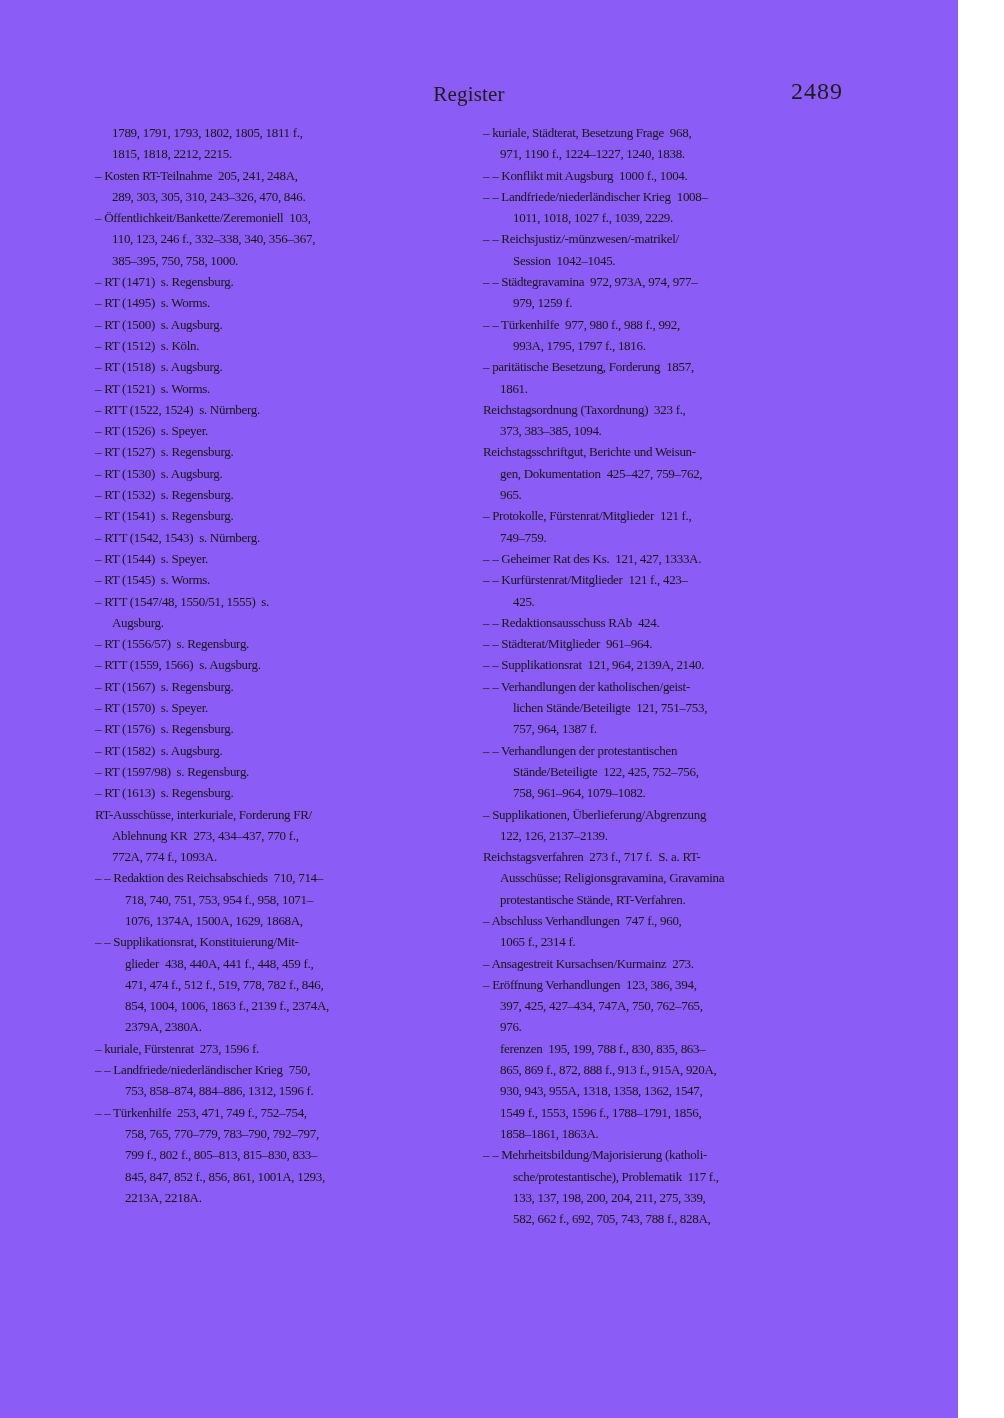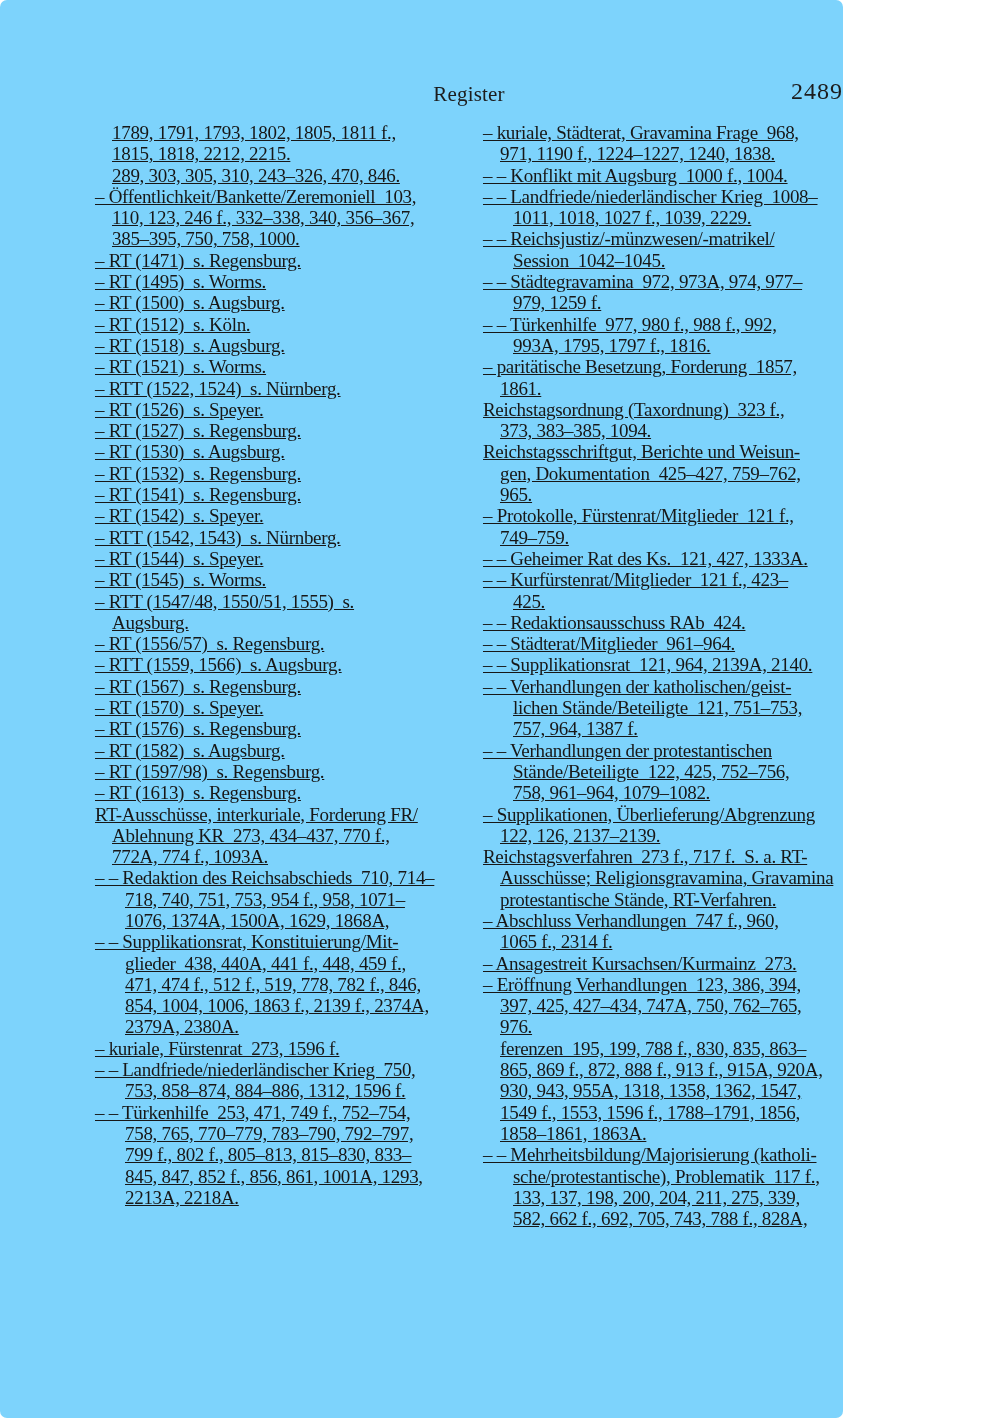--- a/index.html
+++ b/index.html
@@ -2,27 +2,26 @@
 <html><head>
 <meta charset="utf-8">
 <style>
   html, body {
     margin: 0;
     padding: 0;
     background: #ffffff;
   }
   .page {
     position: relative;
-    width: 843px;
+    width: 958px;
     height: 1418px;
-    background: #7dd3fc;
+    background: #8b5cf6;
     overflow: hidden;
     font-family: "Liberation Serif", "DejaVu Serif", serif;
     color: #1a1a1a;
-    border-radius: 7px;
   }
   .running-head {
     position: absolute;
     left: 95px;
     top: 80px;
     width: 748px;
     height: 28px;
   }
   .running-head .title {
     position: absolute;
@@ -38,25 +37,24 @@
     position: absolute;
     right: 0;
     top: -2px;
     font-size: 24px;
     letter-spacing: 1px;
     color: #1c1c1c;
   }
   .column {
     position: absolute;
     top: 122px;
-    font-size: 19px;
+    font-size: 13px;
     line-height: 21.3px;
     letter-spacing: -0.3px;
     color: #171717;
-    text-decoration: underline;
   }
   .col-left  { left: 95px;  width: 392px; }
   .col-right { left: 483px; width: 410px; }
   .line { white-space: pre; }
   .ind-0 { padding-left: 0; }
   .ind-1 { padding-left: 17px; }
   .ind-2 { padding-left: 30px; }
 </style>
 </head>
 <body>
@@ -64,37 +62,37 @@
 <div class="page">
 
   <div class="running-head">
     <div class="title">Register</div>
     <div class="pagenum">2489</div>
   </div>
 
   <div class="column col-left">
       <div class="line ind-1">1789, 1791, 1793, 1802, 1805, 1811 f.,</div>
       <div class="line ind-1">1815, 1818, 2212, 2215.</div>
+      <div class="line ind-0">– Kosten RT-Teilnahme  205, 241, 248A,</div>
       <div class="line ind-1">289, 303, 305, 310, 243–326, 470, 846.</div>
       <div class="line ind-0">– Öffentlichkeit/Bankette/Zeremoniell  103,</div>
       <div class="line ind-1">110, 123, 246 f., 332–338, 340, 356–367,</div>
       <div class="line ind-1">385–395, 750, 758, 1000.</div>
       <div class="line ind-0">– RT (1471)  s. Regensburg.</div>
       <div class="line ind-0">– RT (1495)  s. Worms.</div>
       <div class="line ind-0">– RT (1500)  s. Augsburg.</div>
       <div class="line ind-0">– RT (1512)  s. Köln.</div>
       <div class="line ind-0">– RT (1518)  s. Augsburg.</div>
       <div class="line ind-0">– RT (1521)  s. Worms.</div>
       <div class="line ind-0">– RTT (1522, 1524)  s. Nürnberg.</div>
       <div class="line ind-0">– RT (1526)  s. Speyer.</div>
       <div class="line ind-0">– RT (1527)  s. Regensburg.</div>
       <div class="line ind-0">– RT (1530)  s. Augsburg.</div>
       <div class="line ind-0">– RT (1532)  s. Regensburg.</div>
       <div class="line ind-0">– RT (1541)  s. Regensburg.</div>
-      <div class="line ind-0">– RT (1542)  s. Speyer.</div>
       <div class="line ind-0">– RTT (1542, 1543)  s. Nürnberg.</div>
       <div class="line ind-0">– RT (1544)  s. Speyer.</div>
       <div class="line ind-0">– RT (1545)  s. Worms.</div>
       <div class="line ind-0">– RTT (1547/48, 1550/51, 1555)  s.</div>
       <div class="line ind-1">Augsburg.</div>
       <div class="line ind-0">– RT (1556/57)  s. Regensburg.</div>
       <div class="line ind-0">– RTT (1559, 1566)  s. Augsburg.</div>
       <div class="line ind-0">– RT (1567)  s. Regensburg.</div>
       <div class="line ind-0">– RT (1570)  s. Speyer.</div>
       <div class="line ind-0">– RT (1576)  s. Regensburg.</div>
@@ -116,21 +114,21 @@
       <div class="line ind-0">– – Landfriede/niederländischer Krieg  750,</div>
       <div class="line ind-2">753, 858–874, 884–886, 1312, 1596 f.</div>
       <div class="line ind-0">– – Türkenhilfe  253, 471, 749 f., 752–754,</div>
       <div class="line ind-2">758, 765, 770–779, 783–790, 792–797,</div>
       <div class="line ind-2">799 f., 802 f., 805–813, 815–830, 833–</div>
       <div class="line ind-2">845, 847, 852 f., 856, 861, 1001A, 1293,</div>
       <div class="line ind-2">2213A, 2218A.</div>
     </div>
 
   <div class="column col-right">
-      <div class="line ind-0">– kuriale, Städterat, Gravamina Frage  968,</div>
+      <div class="line ind-0">– kuriale, Städterat, Besetzung Frage  968,</div>
       <div class="line ind-1">971, 1190 f., 1224–1227, 1240, 1838.</div>
       <div class="line ind-0">– – Konflikt mit Augsburg  1000 f., 1004.</div>
       <div class="line ind-0">– – Landfriede/niederländischer Krieg  1008–</div>
       <div class="line ind-2">1011, 1018, 1027 f., 1039, 2229.</div>
       <div class="line ind-0">– – Reichsjustiz/-münzwesen/-matrikel/</div>
       <div class="line ind-2">Session  1042–1045.</div>
       <div class="line ind-0">– – Städtegravamina  972, 973A, 974, 977–</div>
       <div class="line ind-2">979, 1259 f.</div>
       <div class="line ind-0">– – Türkenhilfe  977, 980 f., 988 f., 992,</div>
       <div class="line ind-2">993A, 1795, 1797 f., 1816.</div>

